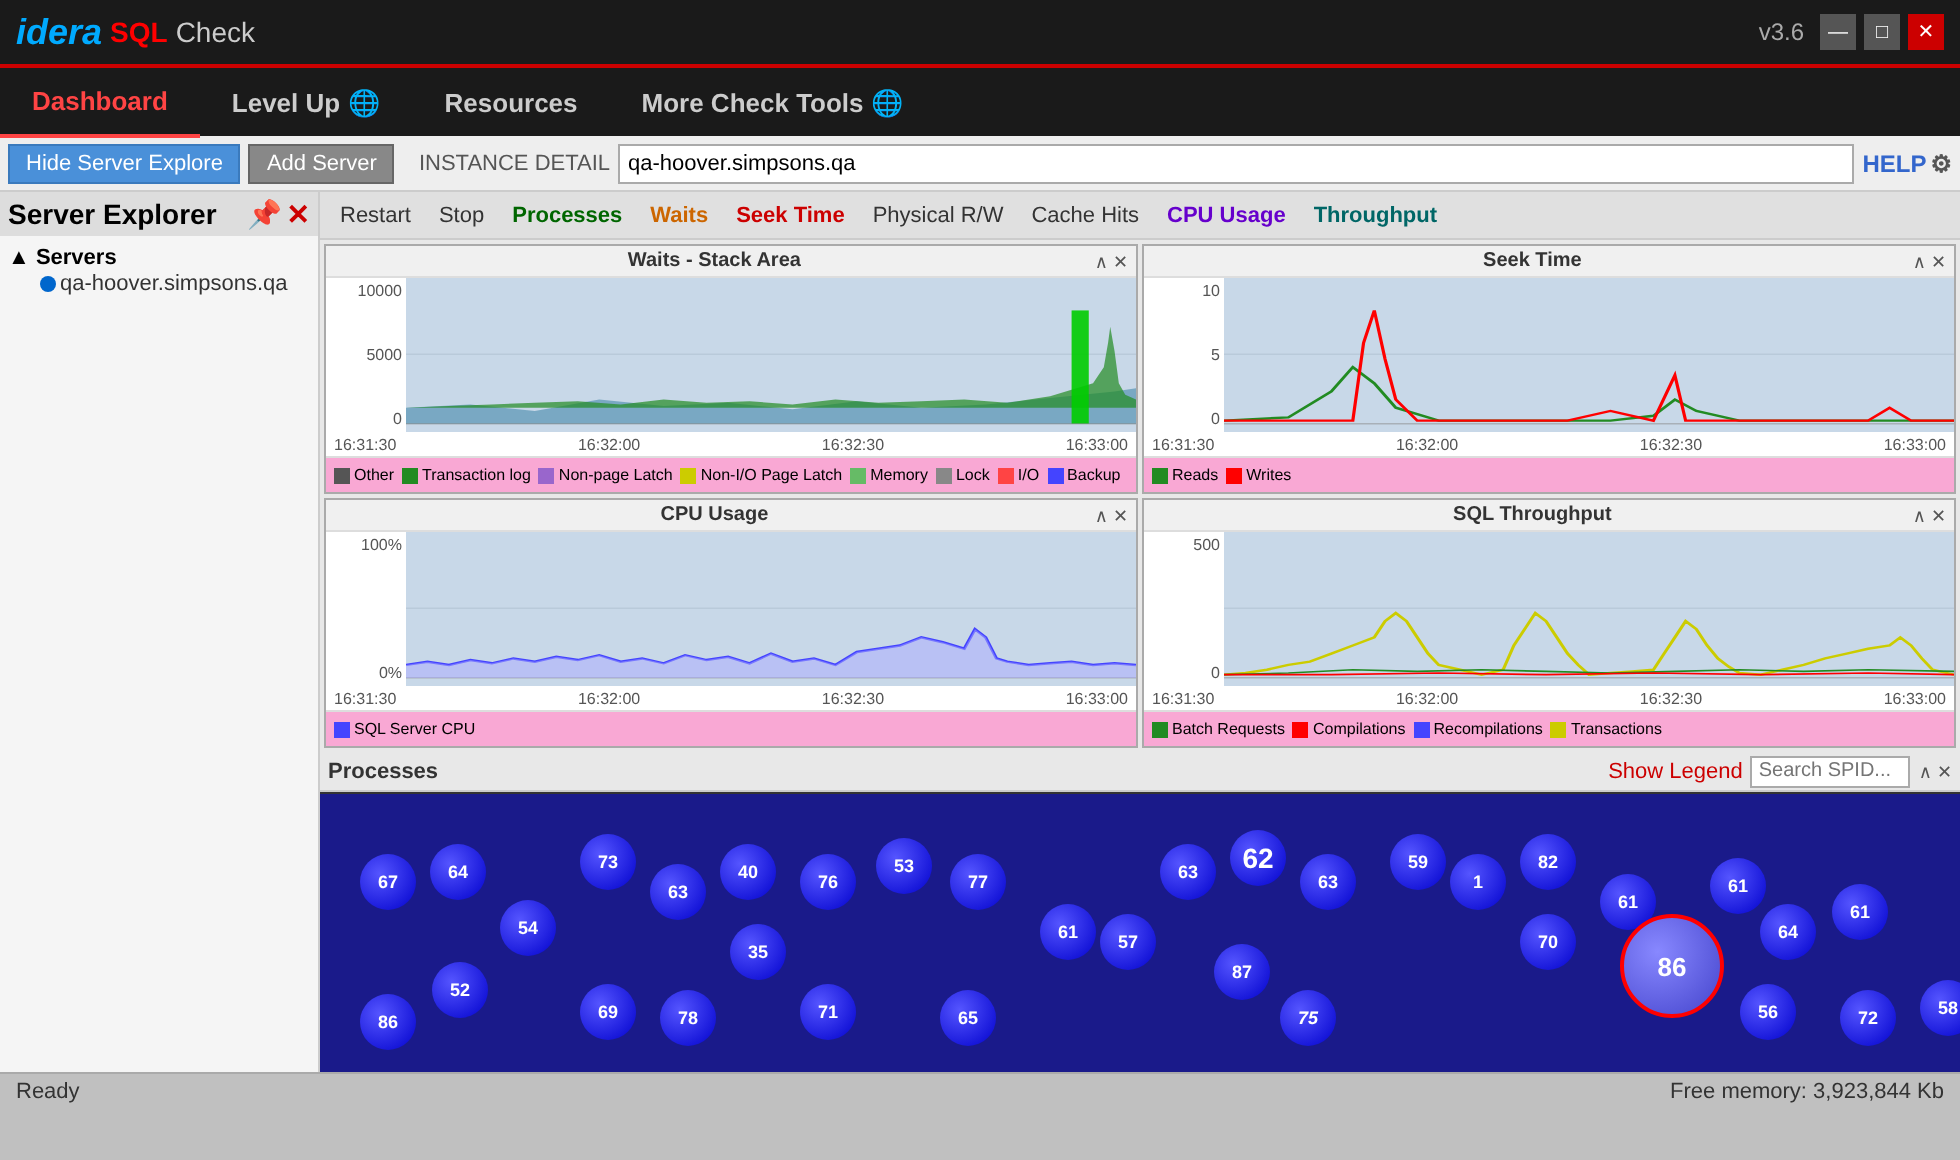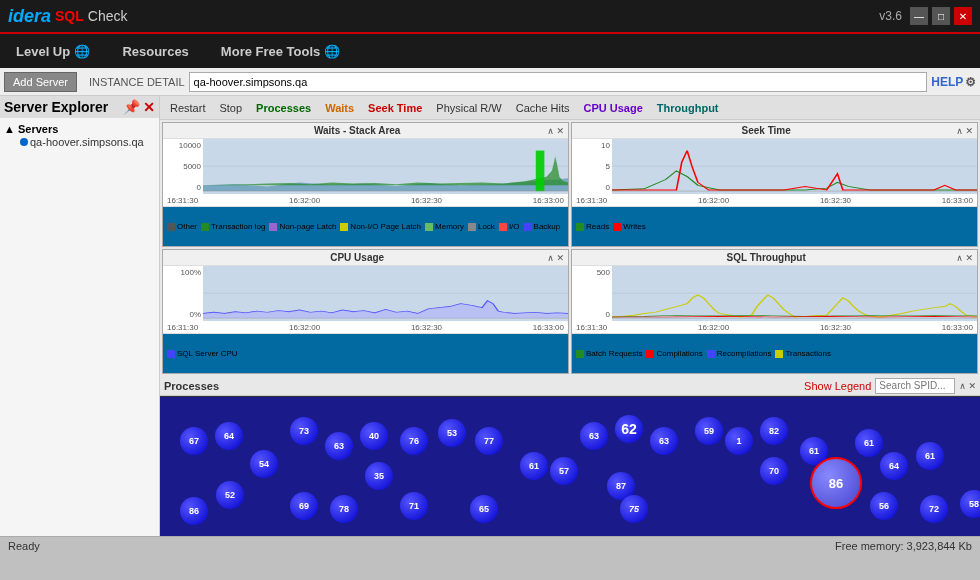--- a/index.html
+++ b/index.html
@@ -173,21 +173,21 @@
       padding: 1px 4px;
       background: #f0f0f0;
       border-bottom: 1px solid #ddd;
       height: 16px;
     }
     .chart-title { font-size: 10px; color: #333; font-weight: bold; text-align: center; flex: 1; }
     .chart-close-btns { display: flex; gap: 2px; font-size: 9px; color: #555; cursor: pointer; }
     .chart-body { flex: 1; position: relative; display: flex; }
     .chart-yaxis { width: 40px; display: flex; flex-direction: column; justify-content: space-between; padding: 2px 2px; font-size: 8px; color: #555; text-align: right; }
     .chart-content { flex: 1; position: relative; overflow: hidden; }
-    .chart-legend { background: #0369a1; padding: 15px 4px; font-size: 8px; display: flex; flex-wrap: wrap; gap: 4px; border-top: 1px solid #ddd; }
+    .chart-legend { background: #f9a8d4; padding: 4px 4px; font-size: 8px; display: flex; flex-wrap: wrap; gap: 4px; border-top: 1px solid #ddd; }
     .legend-item { display: flex; align-items: center; gap: 2px; }
     .legend-dot { width: 8px; height: 8px; }
     .chart-xaxis { display: flex; justify-content: space-between; padding: 0 4px; font-size: 8px; color: #555; height: 12px; align-items: center; }
 
     
     #processes-area {
       height: 140px;
       background: #1a1a8a;
       border-top: 1px solid #333;
       position: relative;
@@ -254,34 +254,38 @@
   </div>
   <span class="version">v3.6</span>
   <div class="win-controls">
     <button class="win-btn">—</button>
     <button class="win-btn">□</button>
     <button class="win-btn close">✕</button>
   </div>
 </div>
 
 <div id="nav-bar">
+  <div class="nav-item active">
+    <span>Dashboard</span>
+  </div>
   <div class="nav-item">
     <span>Level Up</span>
     <span style="color:#44aaff;">🌐</span>
   </div>
   <div class="nav-item">
     <span>Resources</span>
   </div>
   <div class="nav-item">
-    <span>More Free Tools</span>
+    <span>More Check Tools</span>
     <span style="color:#44aaff;">🌐</span>
   </div>
 </div>
 
 <div id="toolbar">
+  <button class="toolbar-btn">Hide Server Explore</button>
   <button class="toolbar-btn gray">Add Server</button>
   <span id="instance-label">INSTANCE DETAIL</span>
   <input id="instance-input" type="text" value="qa-hoover.simpsons.qa" style="">
   <button class="help-btn">
     <span>HELP</span>
     <span class="gear-icon">⚙</span>
   </button>
 </div>
 
 <div id="main-content" style="display:flex; height: 440px;">
@@ -550,21 +554,21 @@
           <div class="bubble" style="left: 600px; top: 60px; width: 28px; height: 28px; font-size: 9px;">70</div>
           <div class="bubble highlighted" style="left: 650px; top: 60px; width: 52px; height: 52px; font-size: 13px;">86</div>
           <div class="bubble" style="left: 720px; top: 55px; width: 28px; height: 28px; font-size: 9px;">64</div>
           <div class="bubble" style="left: 756px; top: 45px; width: 28px; height: 28px; font-size: 9px;">61</div>
           <div class="bubble" style="left: 20px; top: 100px; width: 28px; height: 28px; font-size: 9px;">86</div>
           <div class="bubble" style="left: 56px; top: 84px; width: 28px; height: 28px; font-size: 9px;">52</div>
           <div class="bubble" style="left: 130px; top: 95px; width: 28px; height: 28px; font-size: 9px;">69</div>
           <div class="bubble" style="left: 170px; top: 98px; width: 28px; height: 28px; font-size: 9px;">78</div>
           <div class="bubble" style="left: 240px; top: 95px; width: 28px; height: 28px; font-size: 9px;">71</div>
           <div class="bubble" style="left: 310px; top: 98px; width: 28px; height: 28px; font-size: 9px;">65</div>
-          <div class="bubble" style="left: 460px; top: 98px; width: 28px; height: 28px; font-size: 9px; font-style: italic;">75</div>
+          <div class="bubble" style="left: 480px; top: 98px; width: 28px; height: 28px; font-size: 9px; font-style: italic;">75</div>
           <div class="bubble" style="left: 710px; top: 95px; width: 28px; height: 28px; font-size: 9px;">56</div>
           <div class="bubble" style="left: 760px; top: 98px; width: 28px; height: 28px; font-size: 9px;">72</div>
           <div class="bubble" style="left: 800px; top: 93px; width: 28px; height: 28px; font-size: 9px;">58</div>
         </div>
     </div>
 
   </div>
 </div>
 
 <div id="status-bar">

